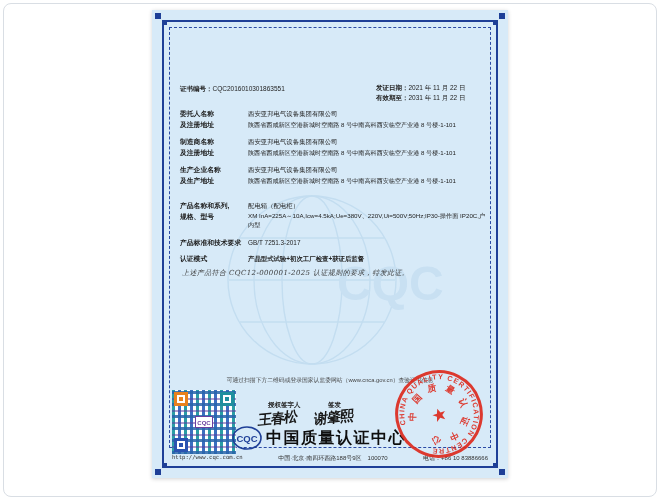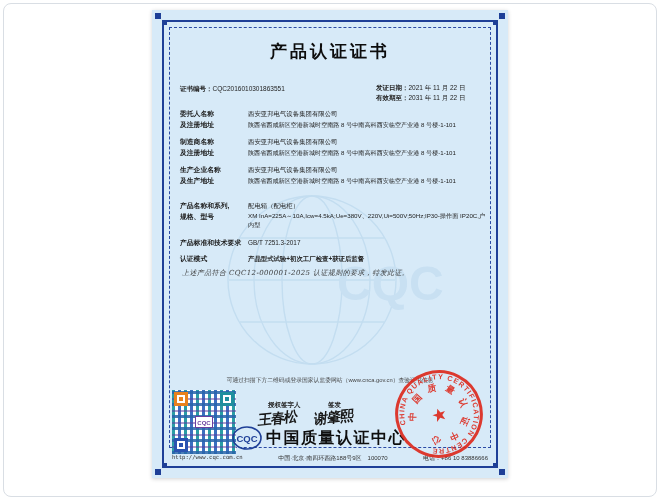--- a/index.html
+++ b/index.html
@@ -95,21 +95,20 @@
   <div class="sq" style="left:3px;top:3px;"></div>
   <div class="sq s2" style="left:10px;top:10px;"></div>
   <div class="sq" style="right:3px;top:3px;"></div>
   <div class="sq s2" style="right:10px;top:10px;"></div>
   <div class="sq" style="left:3px;bottom:3px;"></div>
   <div class="sq s2" style="left:10px;bottom:10px;"></div>
   <div class="sq" style="right:3px;bottom:3px;"></div>
   <div class="sq s2" style="right:10px;bottom:10px;"></div>
 
   <div class="layer">
-    <div class="title">产品认证证书</div>
 
     <div class="certno">
       <span class="blb">证书编号：</span><span>CQC2016010301863551</span>
     </div>
     <div class="dates">
       <div><span class="blb">发证日期：</span><span>2021 年 11 月 22 日</span></div>
       <div><span class="blb">有效期至：</span><span>2031 年 11 月 22 日</span></div>
     </div>
 
     <div class="row-label" style="top:98px;">

